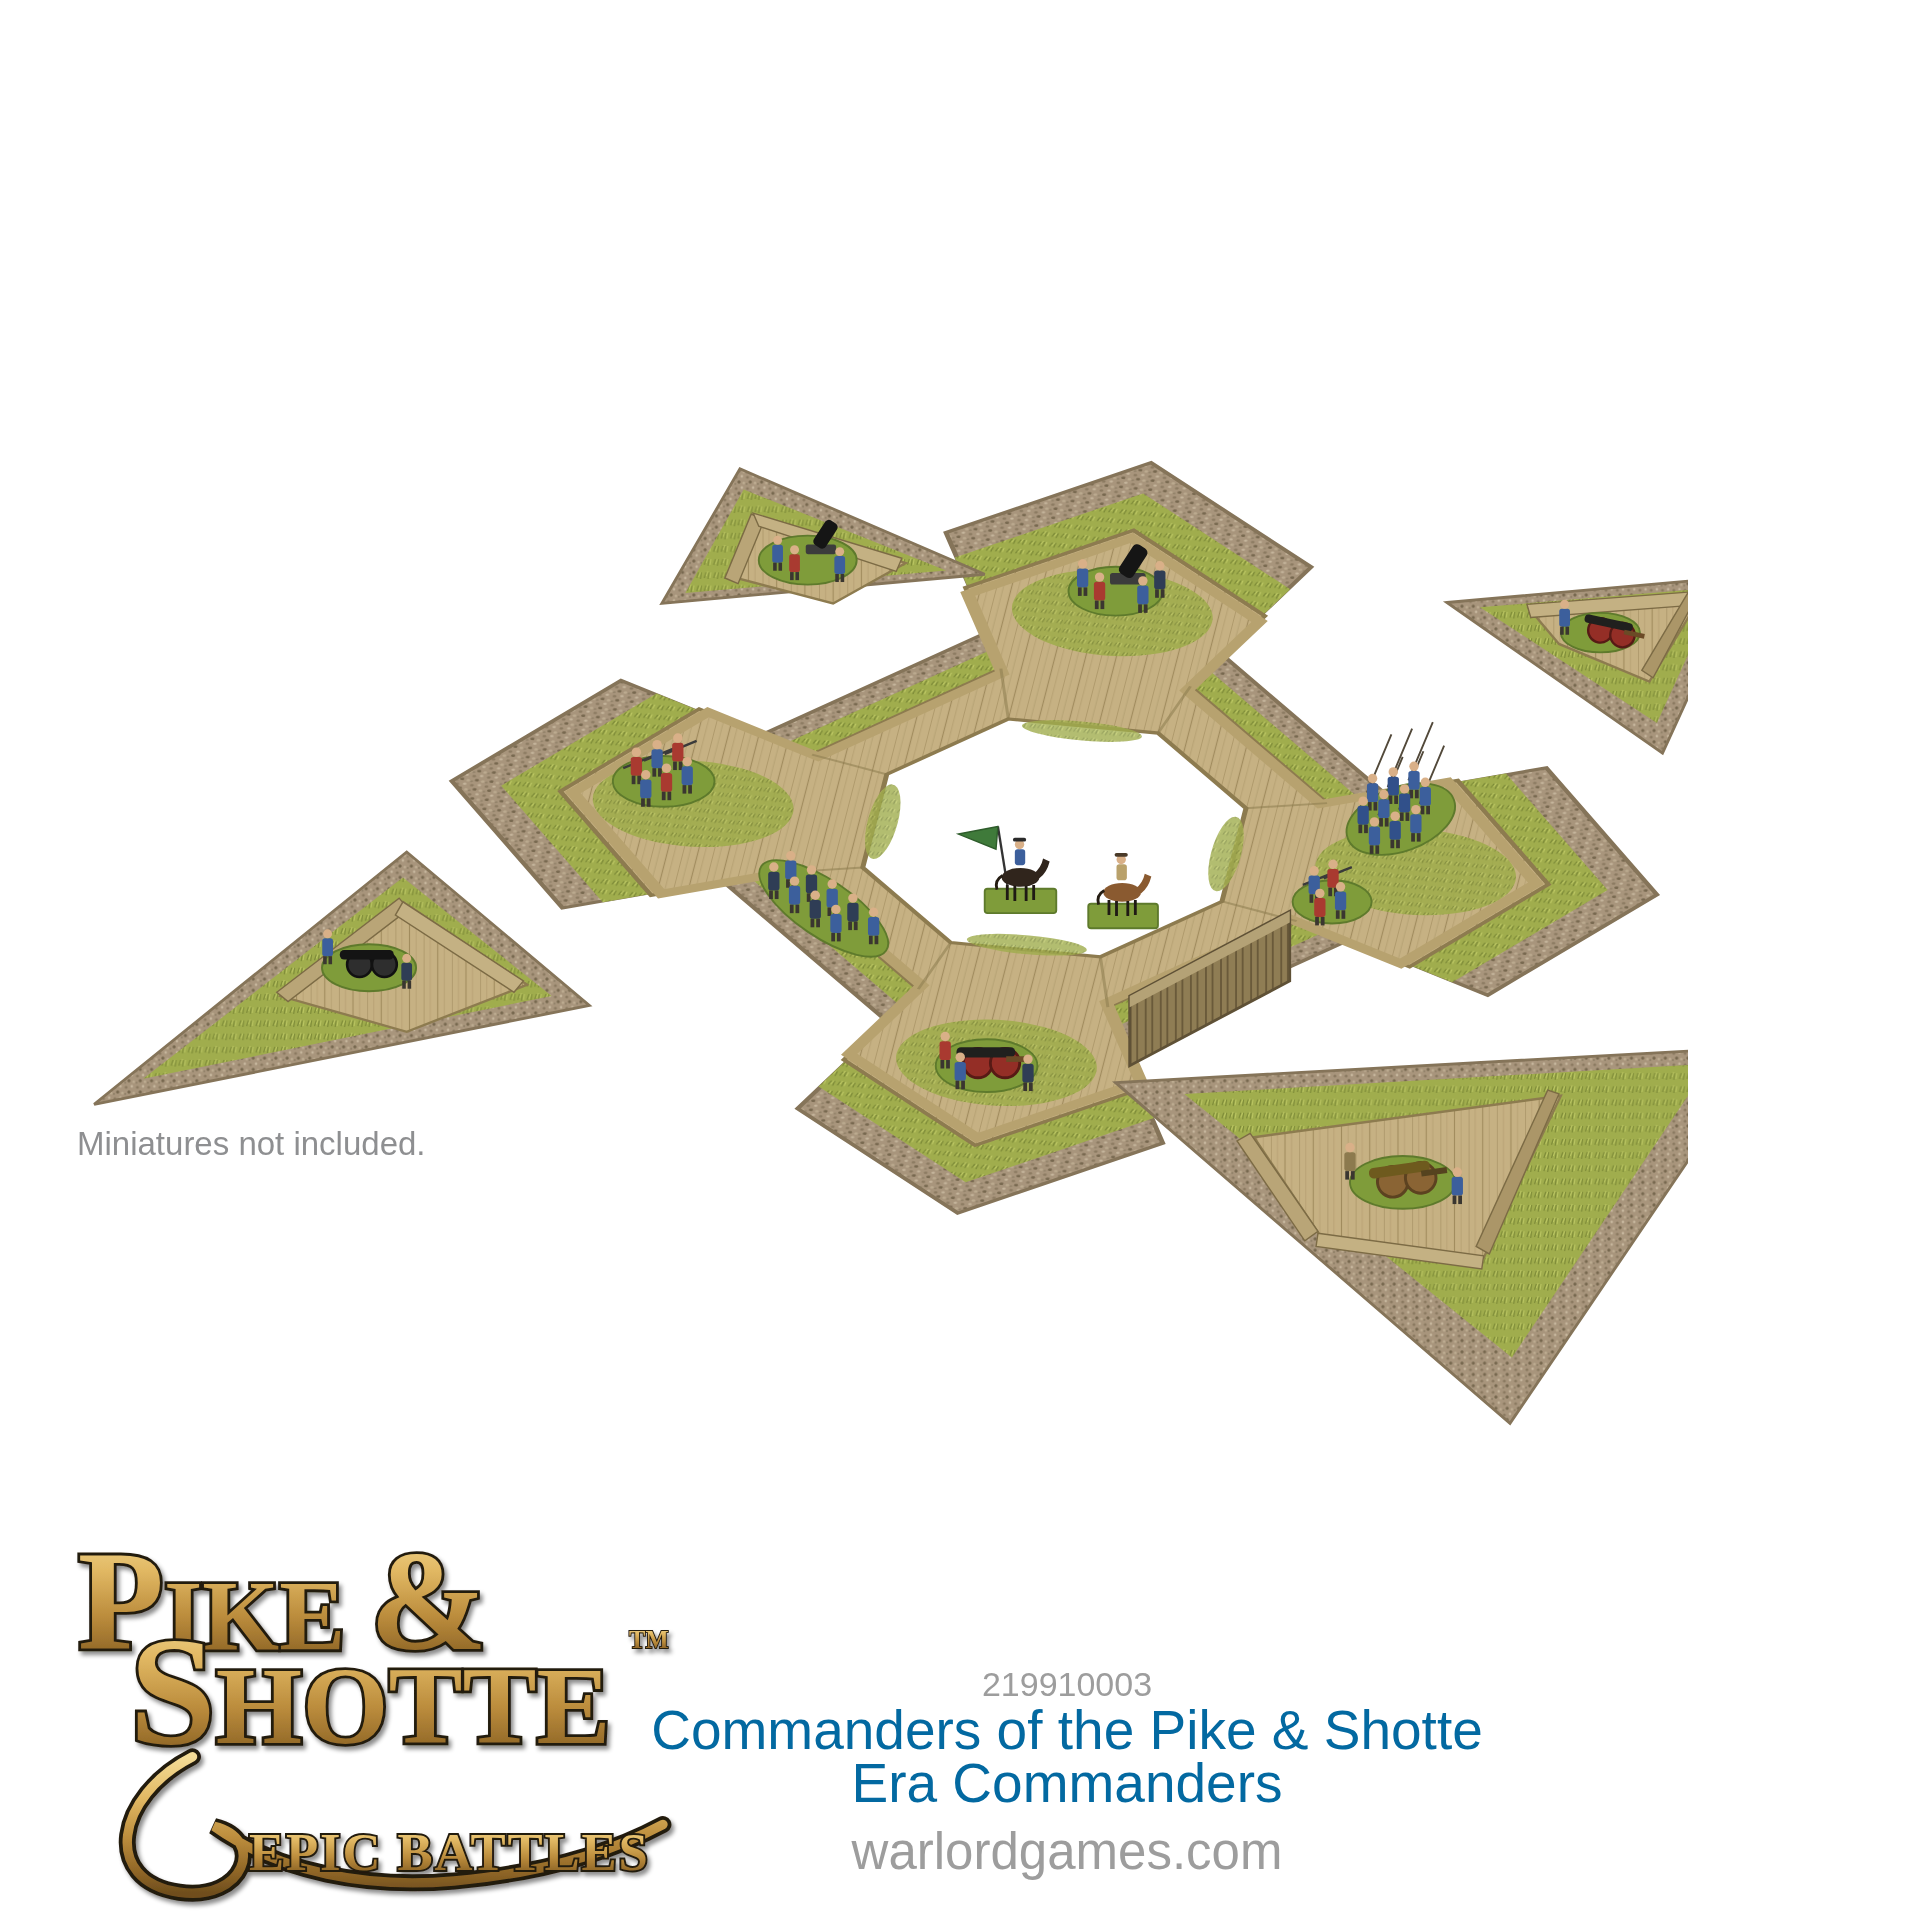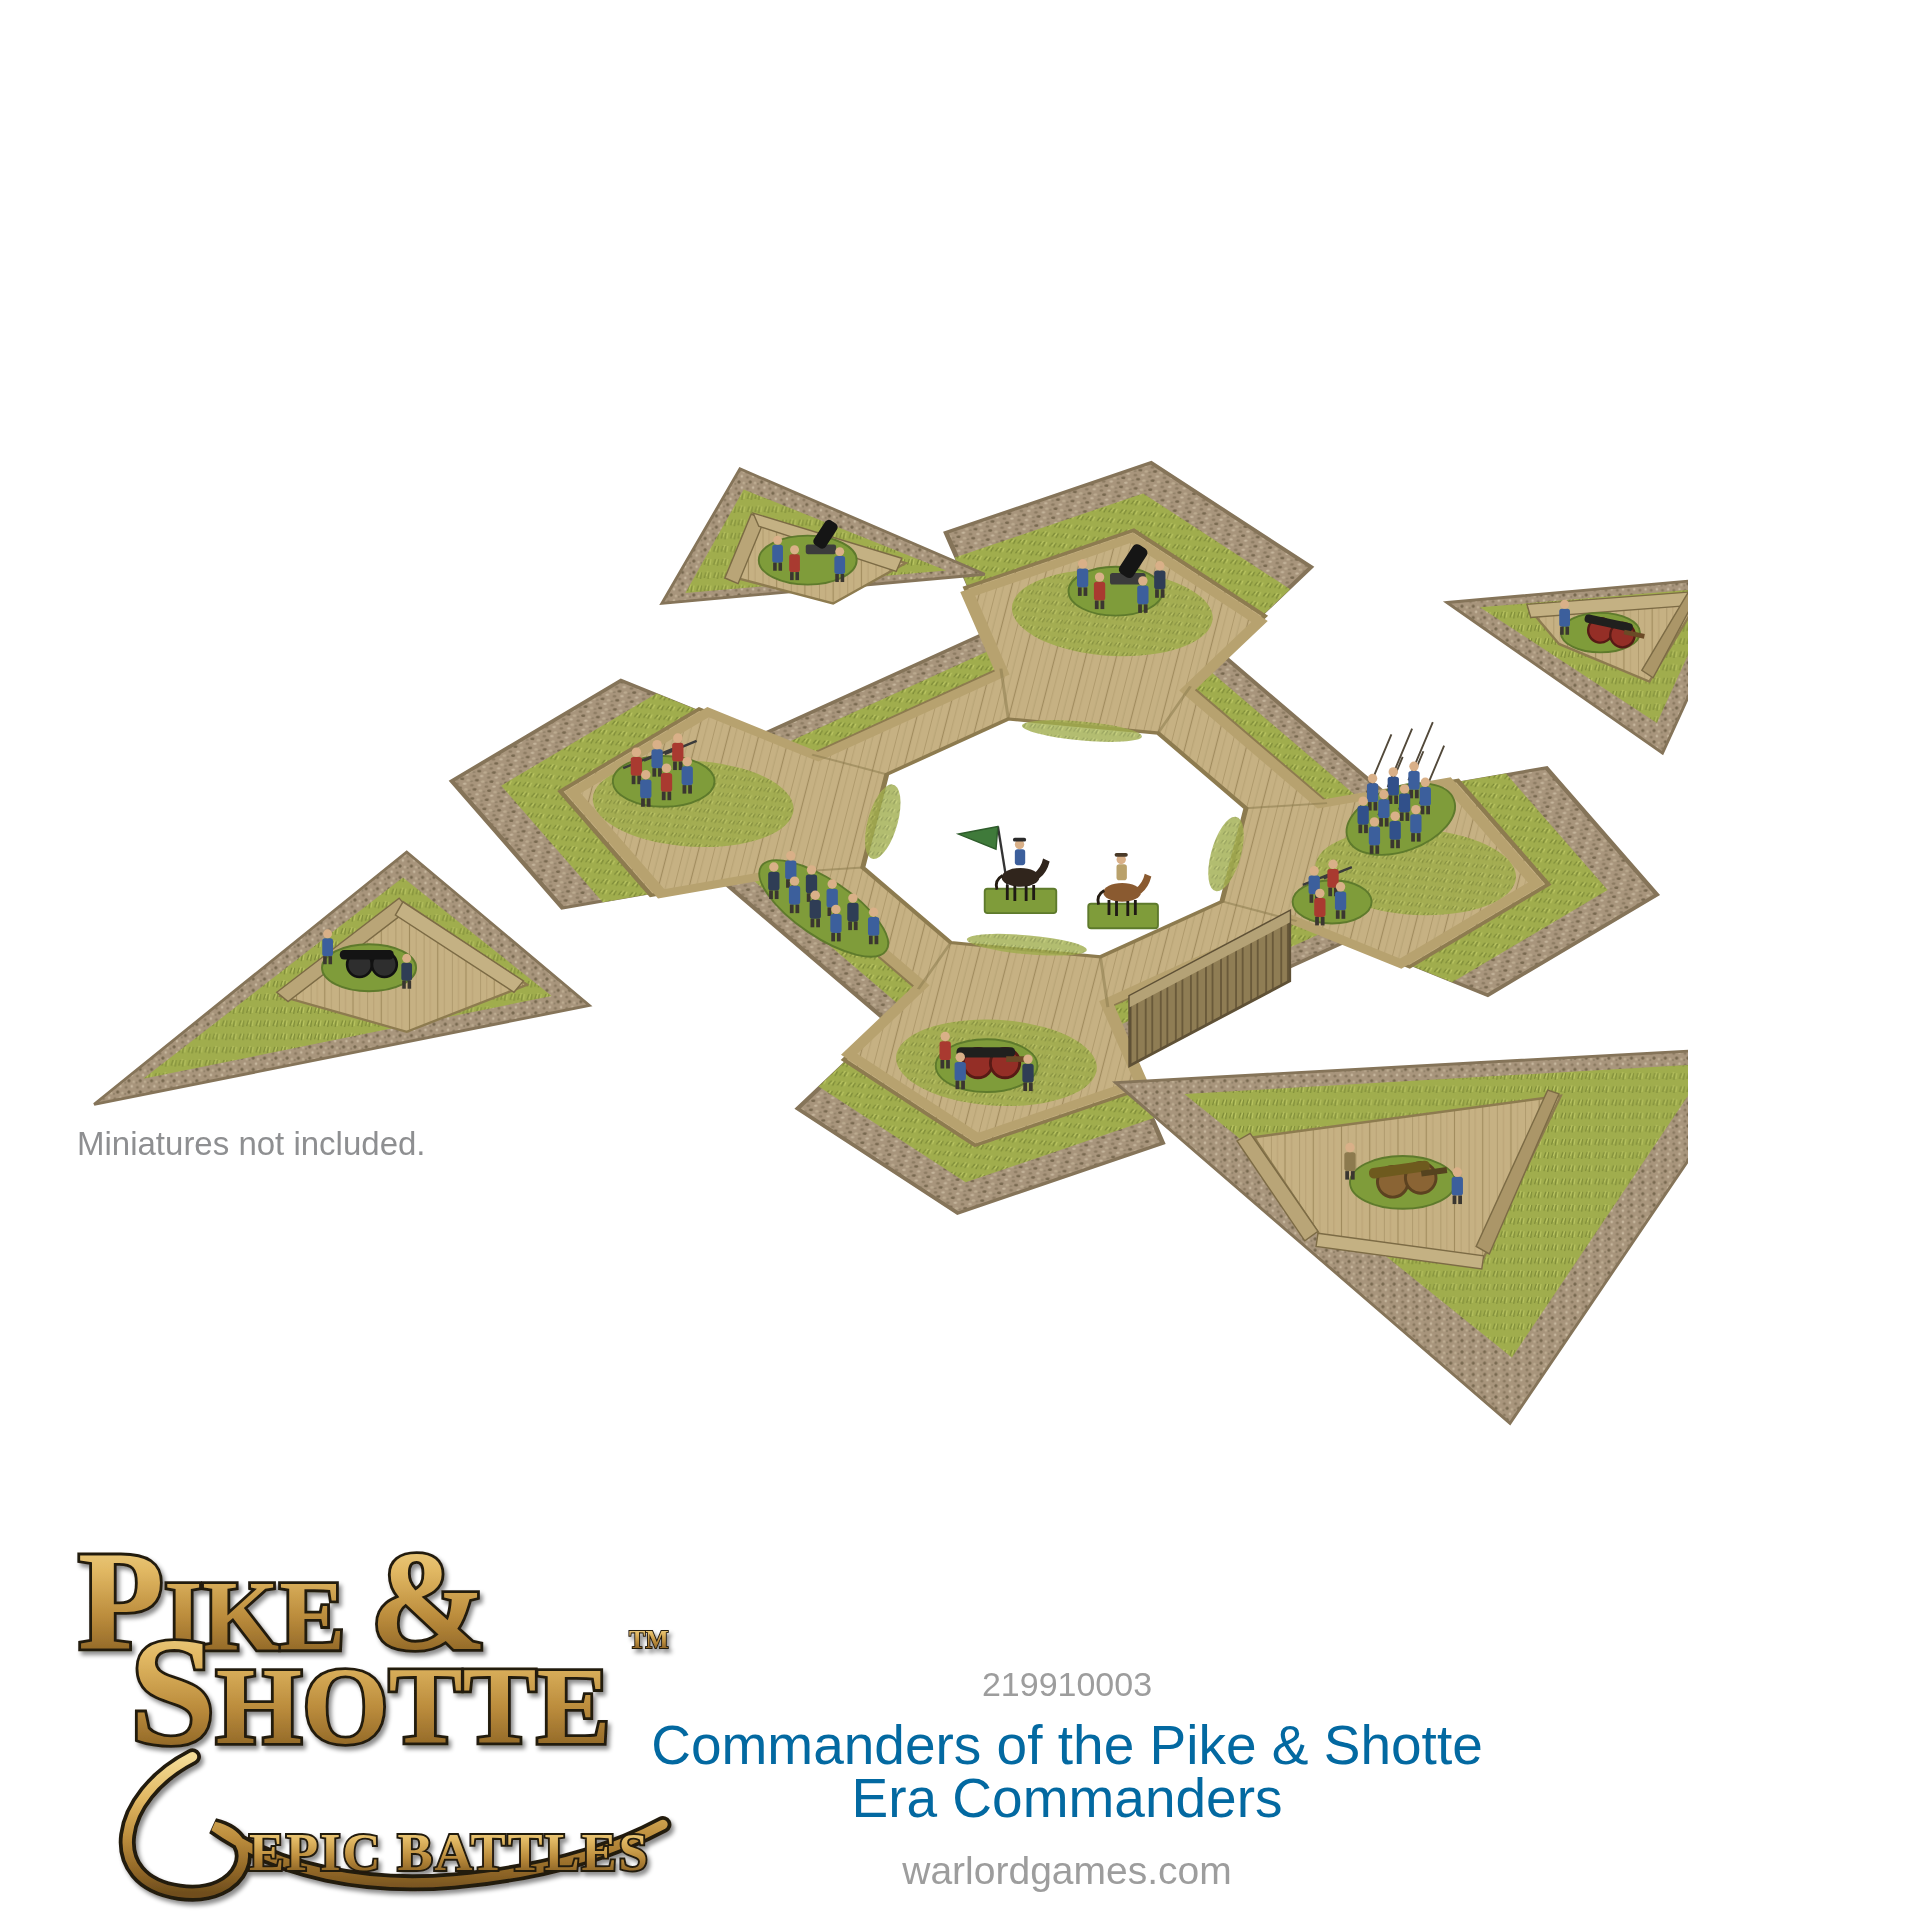--- a/index.html
+++ b/index.html
@@ -1,23 +1,23 @@
 <!DOCTYPE html>
 <html style="font-size:15px"><head>
 <meta charset="utf-8">
 <style>
   html,body{margin:0;padding:0;background:#ffffff;}
   .canvas{position:relative;width:1688px;height:1928px;background:#ffffff;overflow:hidden;
           font-family:"Liberation Sans", sans-serif;}
   .scene-svg{position:absolute;left:0;top:0;width:1928px;height:1928px;}
   .note{position:absolute;left:77px;top:1122px;font-size:33px;line-height:43px;color:#8e8f91;}
   .caption{position:absolute;left:1067px;top:1665px;transform:translateX(-50%);text-align:center;white-space:nowrap;}
-  .caption .code{font-size:34px;color:#9d9d9d;margin-bottom:15px;}
+  .caption .code{font-size:34px;color:#9d9d9d;}
   .caption .title{font-size:55px;line-height:53px;color:#0369a1;}
-  .caption .site{font-size:39px;color:#9d9d9d;margin-top:24px;}
+  .caption .site{font-size:51px;color:#9d9d9d;margin-top:12px;}
   .logo-svg{position:absolute;left:49px;top:1514px;width:637px;height:414px;}
   .logo-text{font-family:"Liberation Serif", serif;font-weight:bold;}
 </style>
 </head>
 <body>
 
 <div class="canvas">
 
   <svg class="scene-svg" viewBox="0 0 2048 2048">
     <defs>

